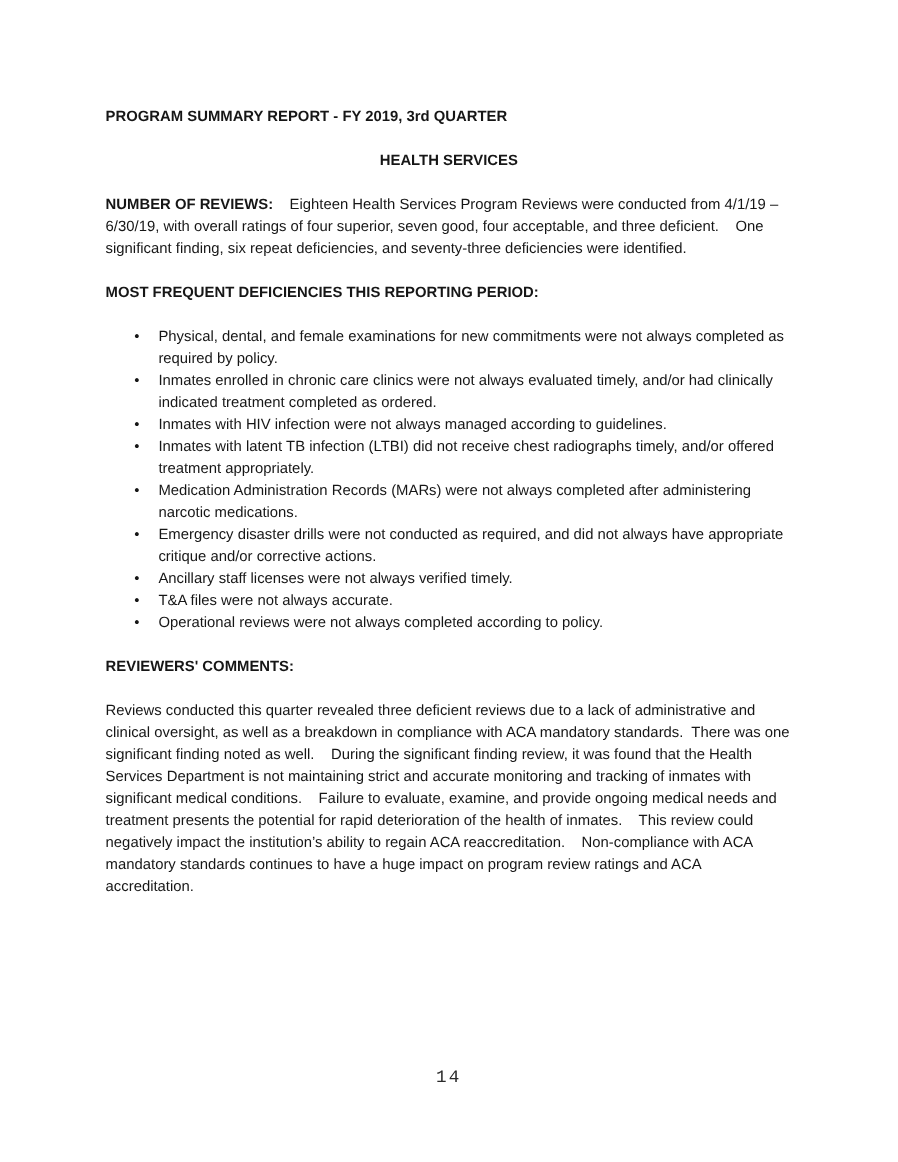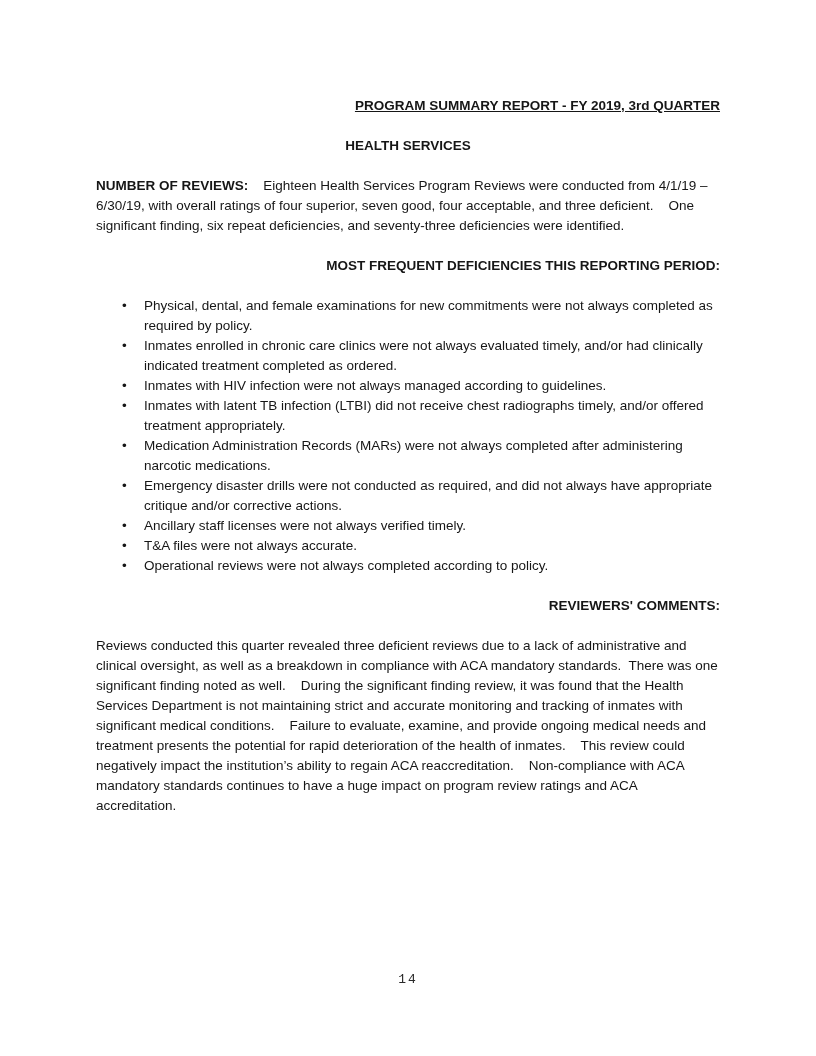--- a/index.html
+++ b/index.html
@@ -14,41 +14,39 @@
     font-family: "Liberation Sans", sans-serif;
     font-size: 13.5px;
     line-height: 20px;
     color: #161616;
   }
   .doc-title {
     margin: 0 0 20px 0;
     font-size: 13.5px;
     line-height: 20px;
     font-weight: bold;
-    text-align: right;
-    text-decoration: underline;
+    text-align: left;
   }
   .doc-subtitle {
     margin: 16px 0 20px 0;
     font-size: 13.5px;
     line-height: 20px;
     font-weight: bold;
     text-align: center;
   }
   .para {
     margin: 0 0 20px 0;
     white-space: pre-wrap;
   }
   .b { font-weight: bold; }
   .section-heading {
     margin: 0 0 20px 0;
     font-size: 13.5px;
     line-height: 20px;
     font-weight: bold;
-    text-align: right;
   }
   ul.bullets {
     margin: 0 0 20px 0;
     padding: 0;
     list-style: none;
   }
   ul.bullets li {
     position: relative;
     padding-left: 48px;
   }
@@ -58,21 +56,21 @@
     left: 26px;
     top: 0;
   }
   .page-number {
     position: absolute;
     bottom: 66px;
     left: 0;
     right: 0;
     text-align: center;
     font-family: "Liberation Mono", monospace;
-    font-size: 13px;
+    font-size: 16px;
     letter-spacing: 2px;
     color: #2a2a2a;
   }
 </style>
 </head>
 <body>
 
 <div class="page">
 
   <h1 class="doc-title">PROGRAM SUMMARY REPORT - FY 2019, 3rd QUARTER</h1>

